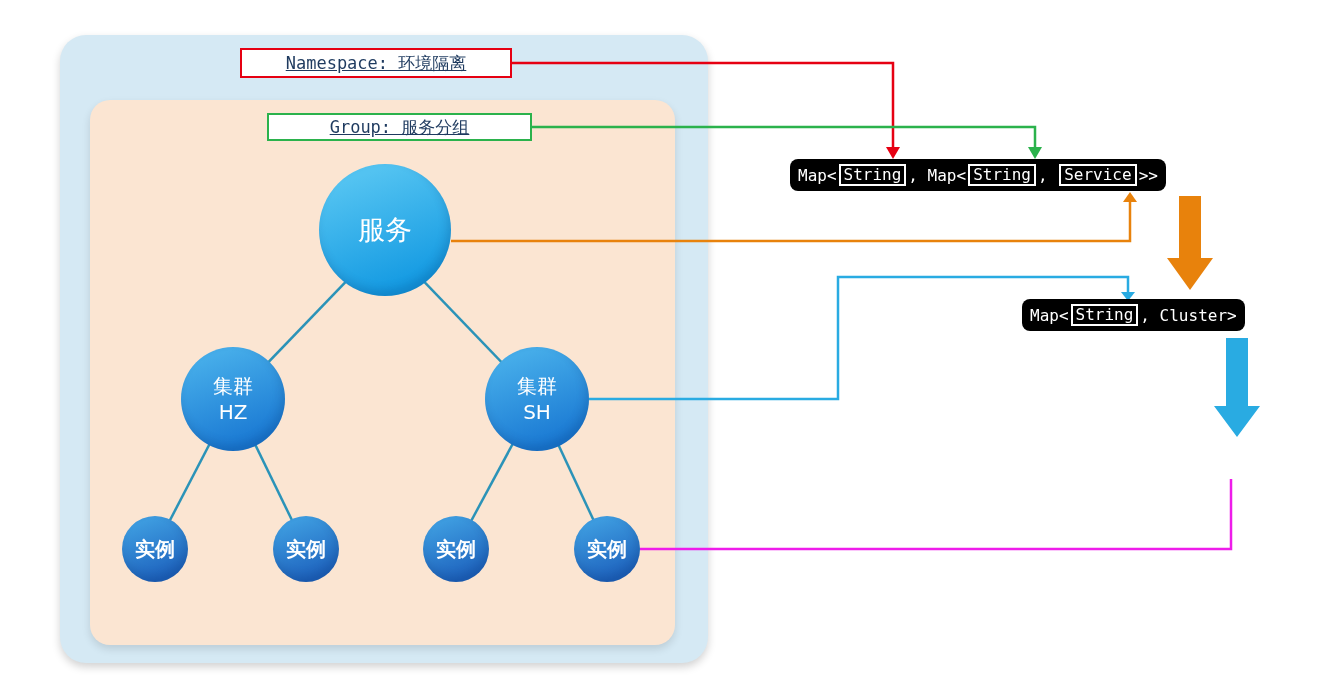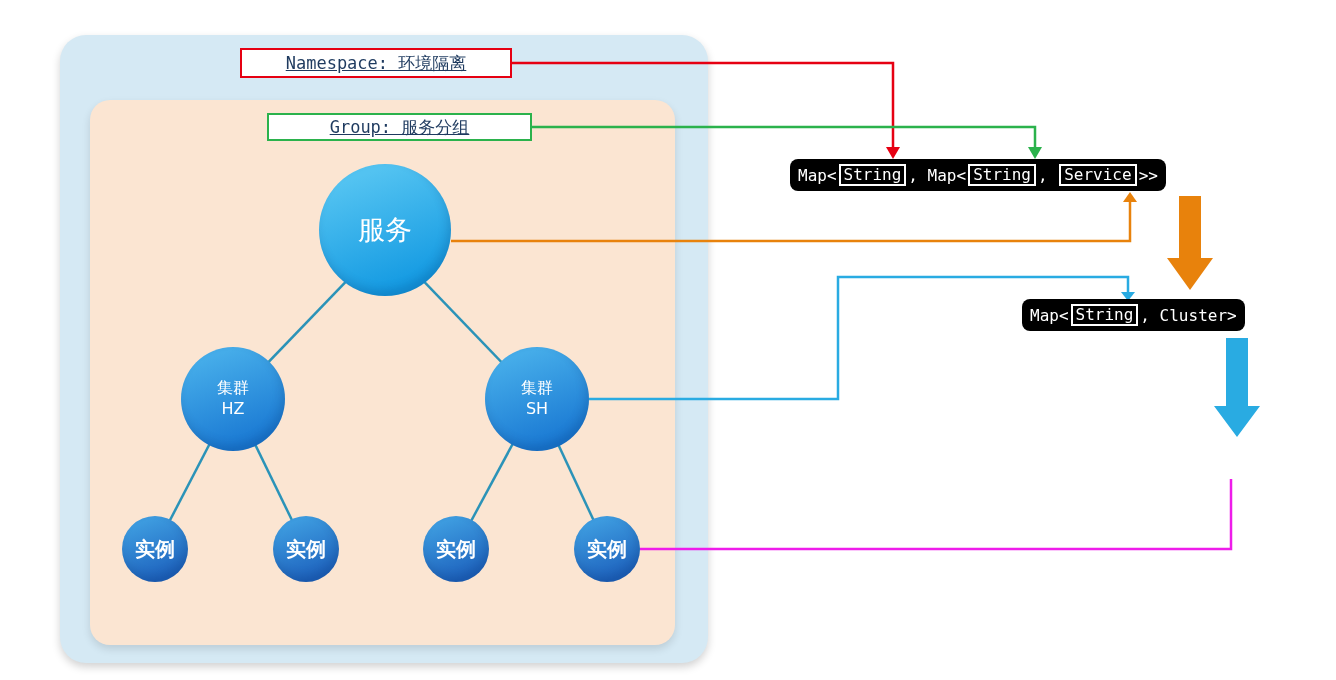--- a/index.html
+++ b/index.html
@@ -22,21 +22,21 @@
           text-decoration:underline;box-sizing:border-box;}
   .label-ns{left:240px;top:48px;width:272px;height:30px;border:2px solid var(--red);}
   .label-grp{left:267px;top:113px;width:265px;height:28px;border:2px solid var(--green);}
 
   
   .circle{position:absolute;border-radius:50%;display:flex;flex-direction:column;
           align-items:center;justify-content:center;color:#fff;text-align:center;
           box-shadow:inset -3px -6px 10px rgba(0,40,90,.18);}
   .c-service{left:319px;top:164px;width:132px;height:132px;font-size:27px;
           background:linear-gradient(160deg,#53c3f1 15%,#149ae2 85%);}
-  .c-cluster{width:104px;height:104px;font-size:16px;line-height:1.3;
+  .c-cluster{width:104px;height:104px;font-size:20px;line-height:1.3;
           background:linear-gradient(160deg,#45ace9 15%,#1a79d3 85%);}
   .c-hz{left:181px;top:347px;} .c-sh{left:485px;top:347px;}
   .c-instance{width:66px;height:66px;font-size:20px;font-weight:bold;
           background:linear-gradient(160deg,#3d9bdf 15%,#1e63be 85%);}
   .c-i1{left:122px;top:516px;} .c-i2{left:273px;top:516px;}
   .c-i3{left:423px;top:516px;} .c-i4{left:574px;top:516px;}
 
   
   .code{position:absolute;background:var(--code-bg,#000);color:var(--code-text,#fff);
         font-family:"DejaVu Sans Mono",monospace;font-size:16px;height:32px;

